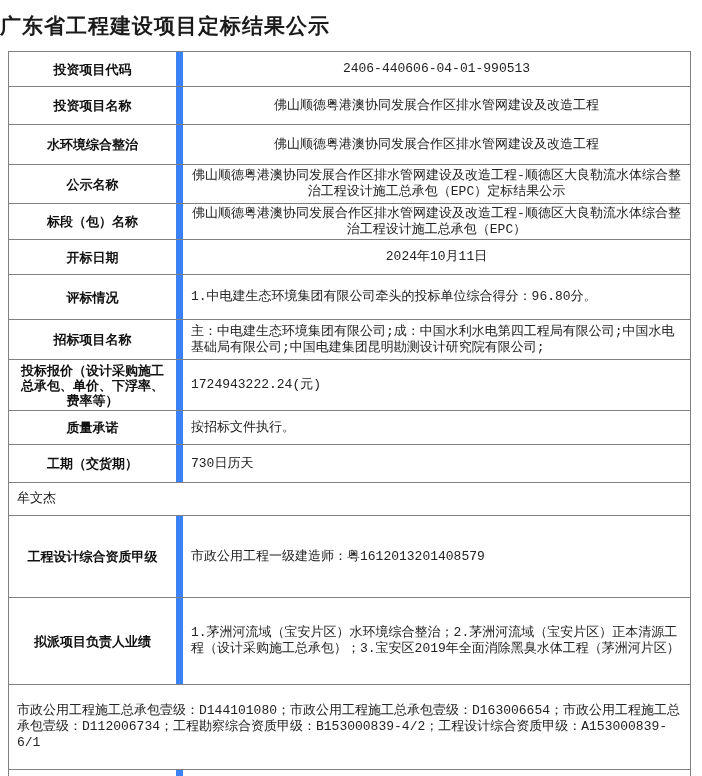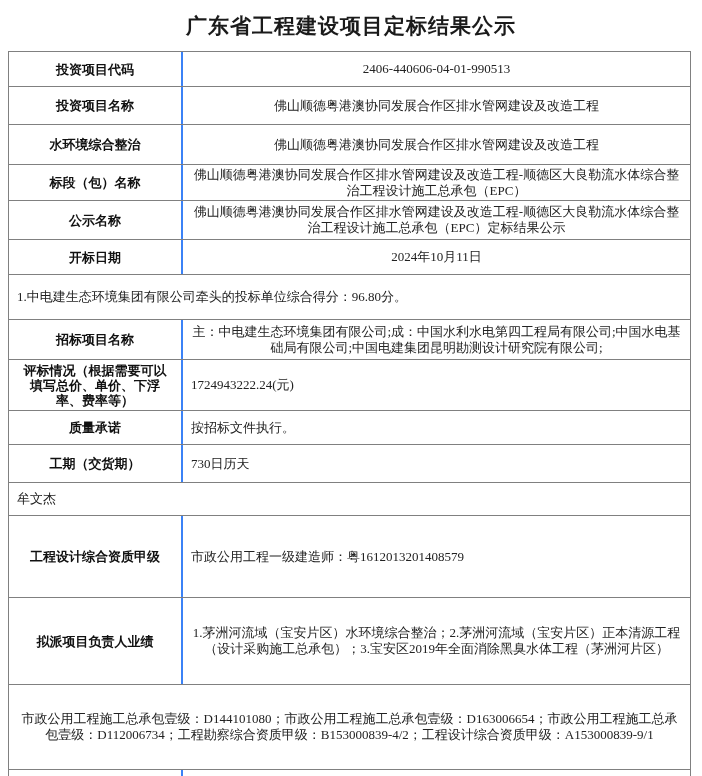--- a/index.html
+++ b/index.html
@@ -12,21 +12,20 @@
     overflow: hidden;
     background: #ffffff;
     font-family: "Liberation Serif", "DejaVu Serif", serif;
     position: relative;
   }
   .page-title {
     position: absolute;
     top: 13px;
     left: 0;
     width: 702px;
-    text-align: center;
     font-size: 21px;
     font-weight: bold;
     letter-spacing: 1px;
     color: #1a1a1a;
     line-height: 26px;
   }
   .result-table {
     position: absolute;
     top: 51px;
     left: 8px;
@@ -40,49 +39,50 @@
     box-sizing: border-box;
     border-top: 1px solid #808080;
   }
   .tr:first-child {
     border-top: none;
   }
   .th {
     width: 174px;
     min-width: 174px;
     box-sizing: border-box;
-    border-right: 2px solid #3b82f6;
+    border-right: 7px solid #3b82f6;
     display: flex;
     align-items: center;
     justify-content: center;
     text-align: center;
     font-size: 13px;
     font-weight: bold;
     line-height: 15px;
     padding: 1px 12px;
     color: #111111;
   }
   .td {
     flex: 1;
     box-sizing: border-box;
     display: flex;
     align-items: center;
     font-size: 13px;
     line-height: 16px;
     padding: 1px 8px;
     color: #222222;
     word-break: break-all;
+    font-family: Liberation Mono, monospace;
   }
   .td.c {
     justify-content: center;
     text-align: center;
   }
   .td.l {
     justify-content: flex-start;
-    text-align: center;
+    text-align: left;
   }
 </style>
 </head>
 <body>
 
 <div class="page-title">广东省工程建设项目定标结果公示</div>
 
 <div class="result-table">
 
   <div class="tr" style="height:34px">
@@ -93,46 +93,47 @@
   <div class="tr" style="height:38px">
     <div class="th">投资项目名称</div>
     <div class="td c">佛山顺德粤港澳协同发展合作区排水管网建设及改造工程</div>
   </div>
 
   <div class="tr" style="height:40px">
     <div class="th">水环境综合整治</div>
     <div class="td c">佛山顺德粤港澳协同发展合作区排水管网建设及改造工程</div>
   </div>
 
+  <div class="tr" style="height:39px">
+    <div class="th">公示名称</div>
+    <div class="td c">佛山顺德粤港澳协同发展合作区排水管网建设及改造工程-顺德区大良勒流水体综合整治工程设计施工总承包（EPC）定标结果公示</div>
+  </div>
+
   <div class="tr" style="height:36px">
     <div class="th">标段（包）名称</div>
     <div class="td c">佛山顺德粤港澳协同发展合作区排水管网建设及改造工程-顺德区大良勒流水体综合整治工程设计施工总承包（EPC）</div>
-  </div>
-
-  <div class="tr" style="height:39px">
-    <div class="th">公示名称</div>
-    <div class="td c">佛山顺德粤港澳协同发展合作区排水管网建设及改造工程-顺德区大良勒流水体综合整治工程设计施工总承包（EPC）定标结果公示</div>
   </div>
 
   <div class="tr" style="height:35px">
     <div class="th">开标日期</div>
     <div class="td c">2024年10月11日</div>
   </div>
 
   <div class="tr" style="height:45px">
+    <div class="th">评标情况</div>
     <div class="td l">1.中电建生态环境集团有限公司牵头的投标单位综合得分：96.80分。</div>
   </div>
 
   <div class="tr" style="height:40px">
     <div class="th">招标项目名称</div>
     <div class="td l">主：中电建生态环境集团有限公司;成：中国水利水电第四工程局有限公司;中国水电基础局有限公司;中国电建集团昆明勘测设计研究院有限公司;</div>
   </div>
 
   <div class="tr" style="height:51px">
-    <div class="th">评标情况（根据需要可以填写总价、单价、下浮率、费率等）</div>
+    <div class="th">投标报价（设计采购施工总承包、单价、下浮率、费率等）</div>
     <div class="td l">1724943222.24(元)</div>
   </div>
 
   <div class="tr" style="height:34px">
     <div class="th">质量承诺</div>
     <div class="td l">按招标文件执行。</div>
   </div>
 
   <div class="tr" style="height:38px">
     <div class="th">工期（交货期）</div>
@@ -147,21 +148,21 @@
     <div class="th">工程设计综合资质甲级</div>
     <div class="td l">市政公用工程一级建造师：粤1612013201408579</div>
   </div>
 
   <div class="tr" style="height:87px">
     <div class="th">拟派项目负责人业绩</div>
     <div class="td l">1.茅洲河流域（宝安片区）水环境综合整治；2.茅洲河流域（宝安片区）正本清源工程（设计采购施工总承包）；3.宝安区2019年全面消除黑臭水体工程（茅洲河片区）</div>
   </div>
 
   <div class="tr" style="height:85px">
-    <div class="td l">市政公用工程施工总承包壹级：D144101080；市政公用工程施工总承包壹级：D163006654；市政公用工程施工总承包壹级：D112006734；工程勘察综合资质甲级：B153000839-4/2；工程设计综合资质甲级：A153000839-9/1</div>
+    <div class="td l">市政公用工程施工总承包壹级：D144101080；市政公用工程施工总承包壹级：D163006654；市政公用工程施工总承包壹级：D112006734；工程勘察综合资质甲级：B153000839-4/2；工程设计综合资质甲级：A153000839-6/1</div>
   </div>
 
   <div class="tr" style="height:40px">
     <div class="th"></div>
     <div class="td l"></div>
   </div>
 
 </div>
 
 </body></html>

